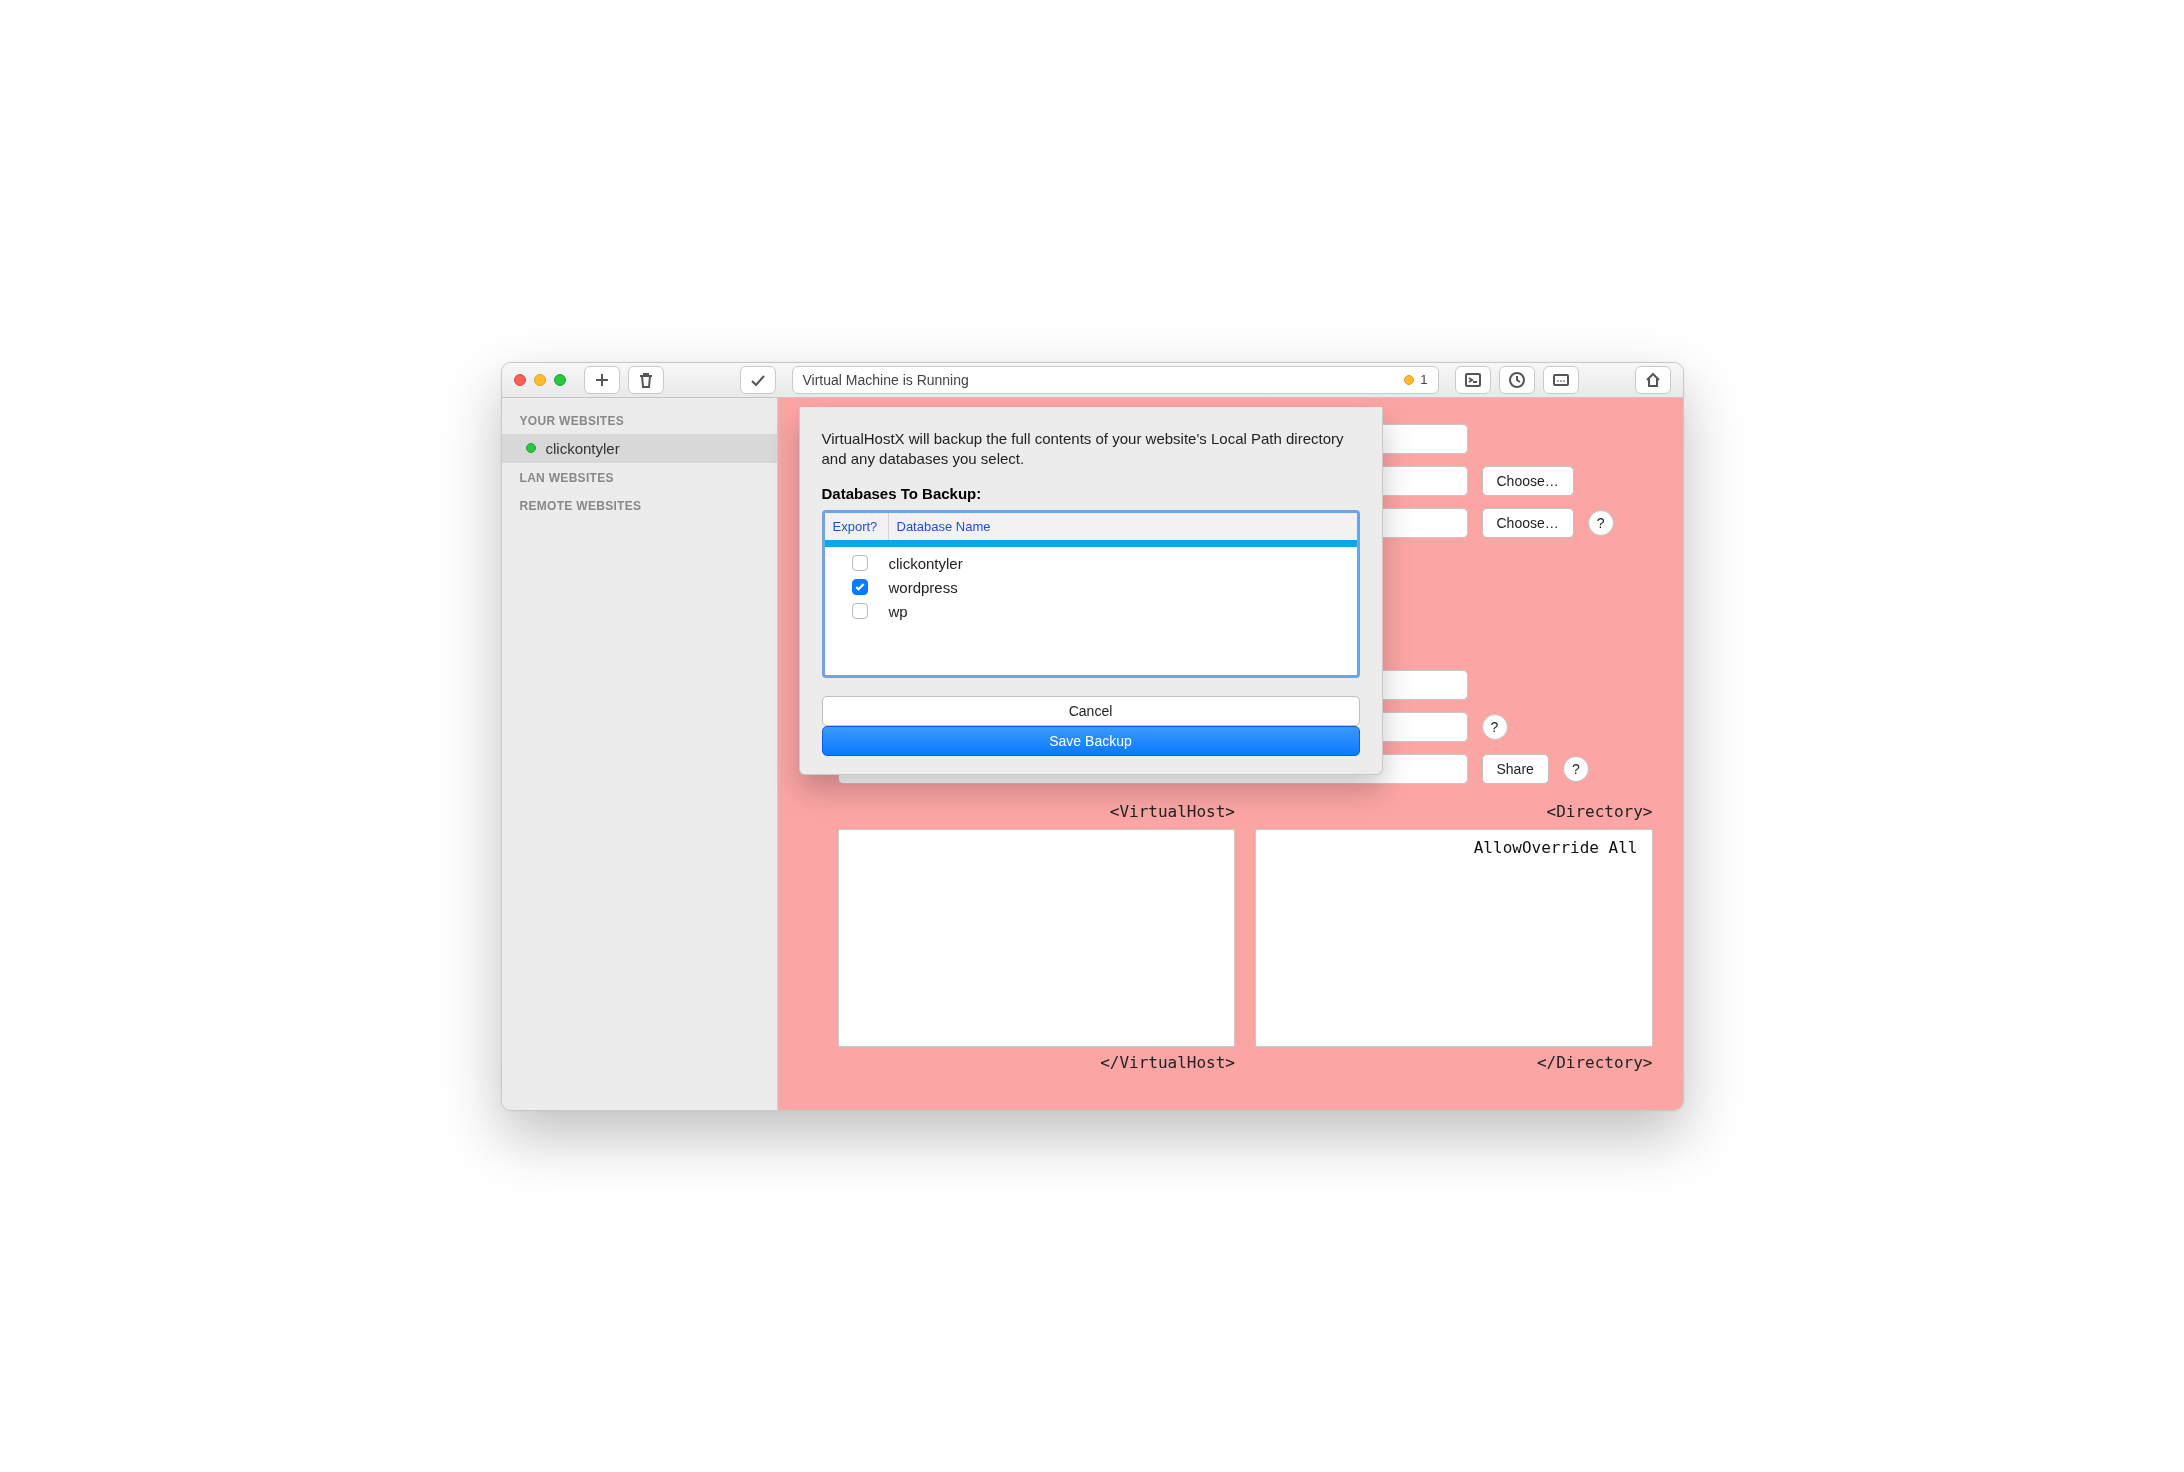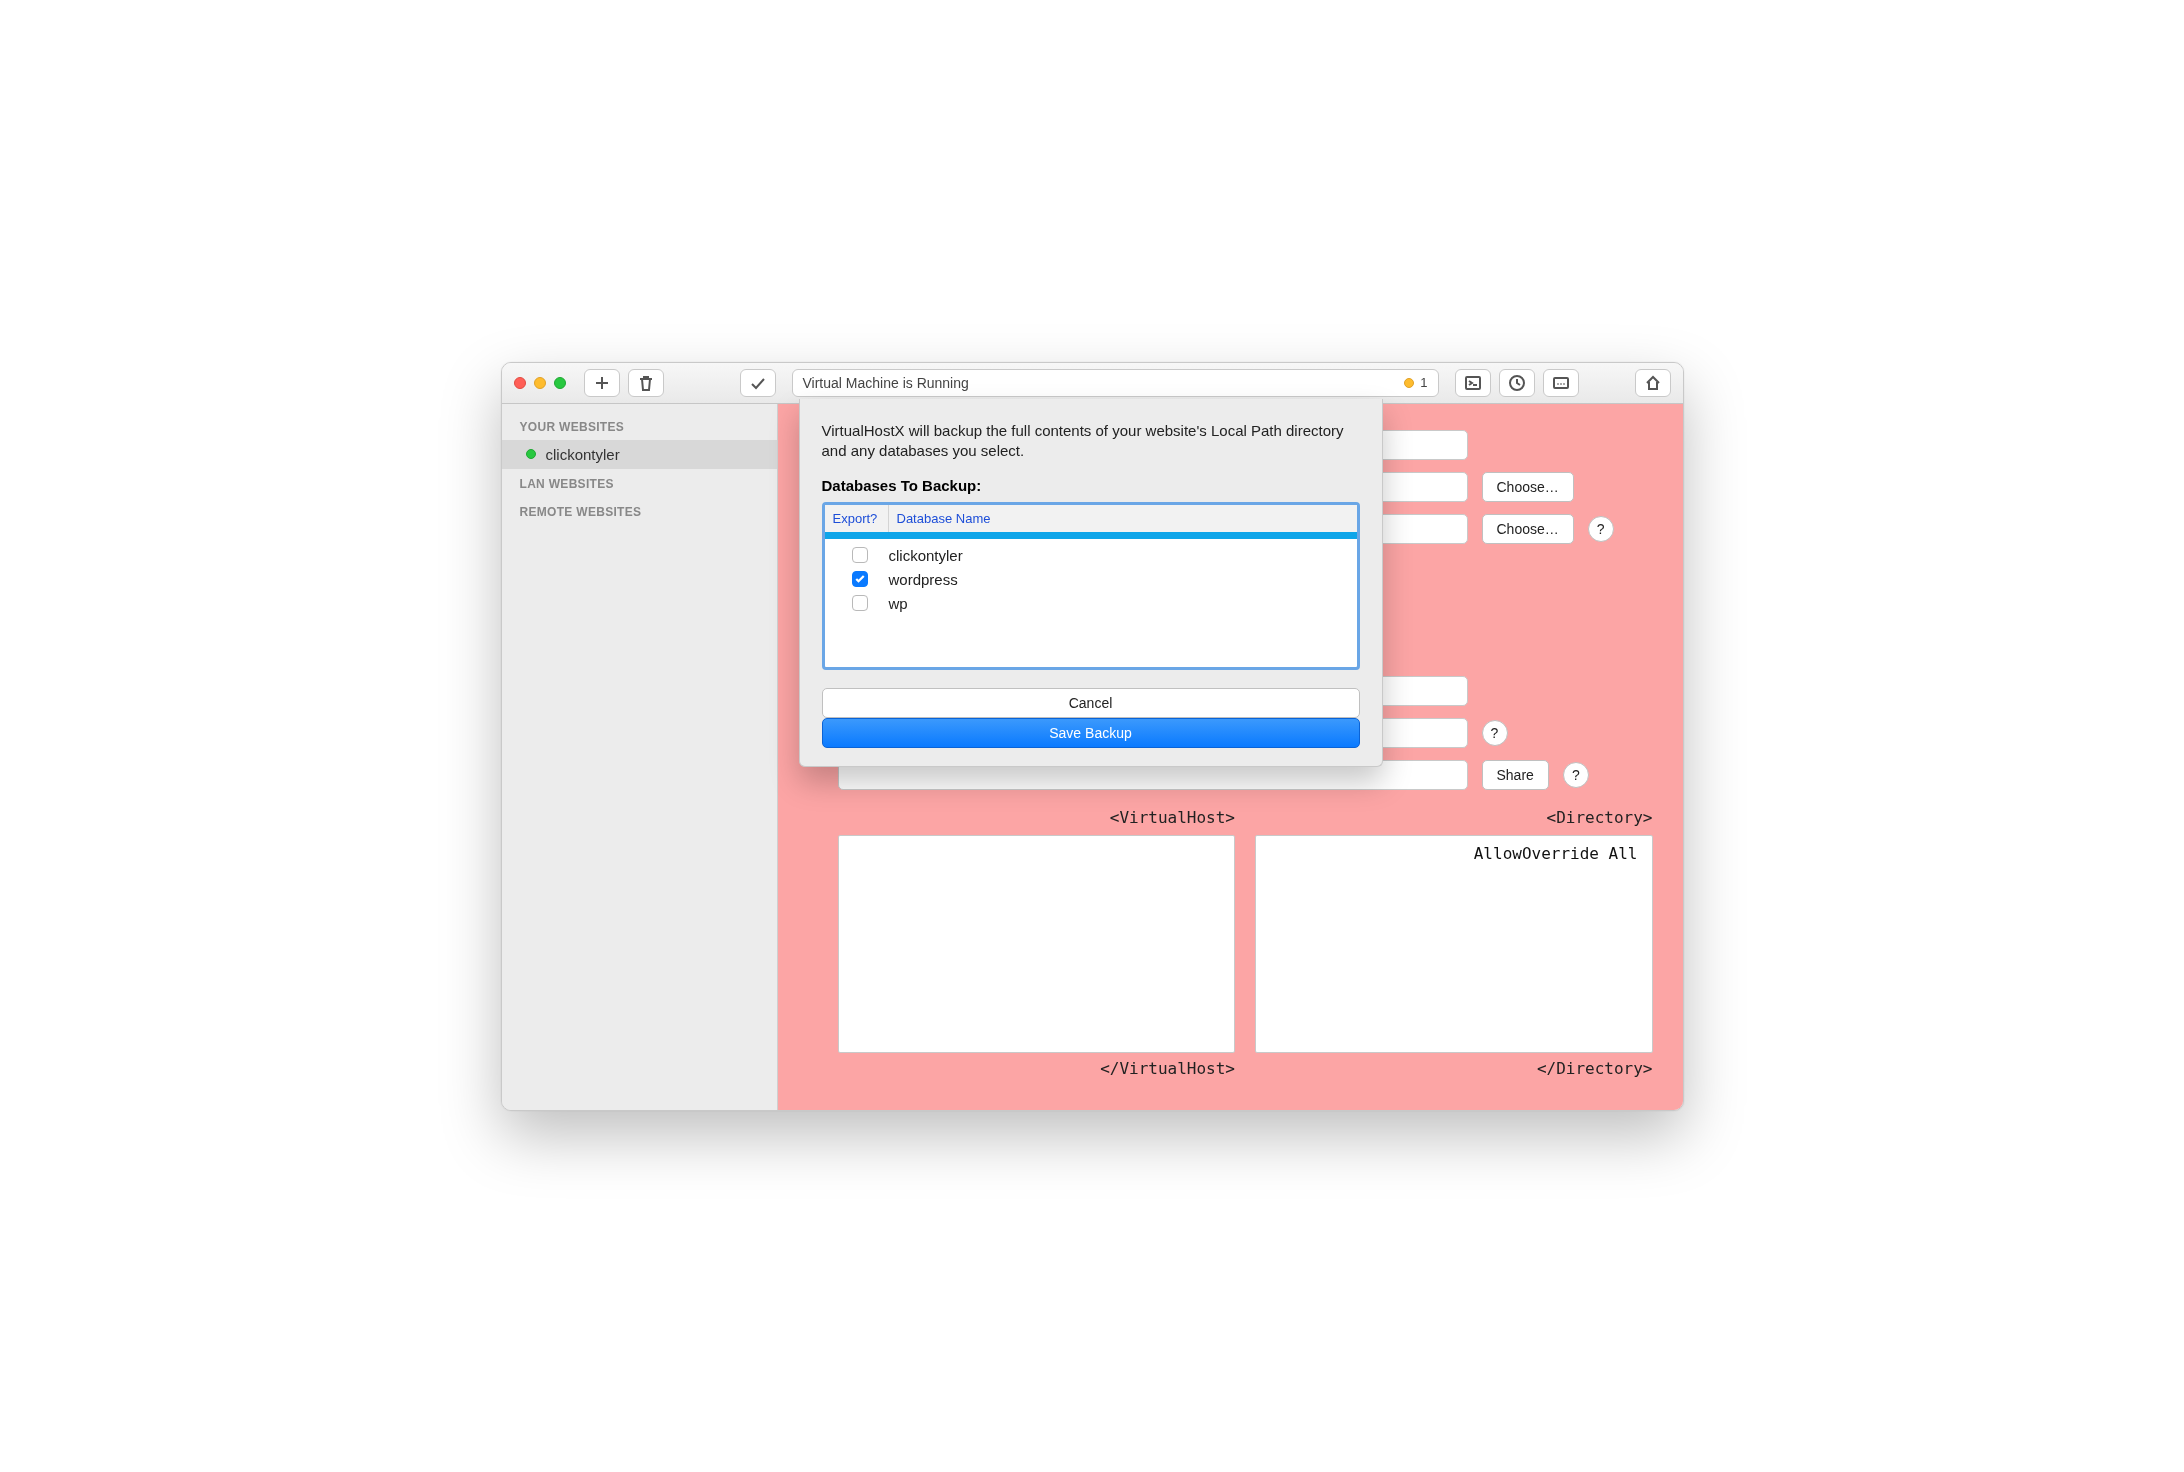--- a/index.html
+++ b/index.html
@@ -19,21 +19,21 @@
     overflow:hidden;
     position:relative;
     display:flex; flex-direction:column;
   }
   
   .toolbar {
     height:48px;
     background:linear-gradient(#f7f7f7,#e9e9e9);
     border-bottom:1px solid #c6c6c6;
     display:flex; align-items:center;
-    padding:6px 12px;
+    padding:0 12px;
     gap:8px;
   }
   .traffic { display:flex; gap:8px; margin-right:10px;}
   .dot { width:12px; height:12px; border-radius:50%; }
   .dot.red{background:#ff5f57;border:1px solid #e24b41;}
   .dot.yellow{background:#febc2e;border:1px solid #e1a127;}
   .dot.green{background:#28c840;border:1px solid #1fa833;}
   .tbtn {
     height:28px; min-width:36px;
     background:#fff; border:1px solid #c9c9c9; border-radius:6px;
@@ -101,21 +101,21 @@
     width:100%; height:218px; background:#fff;
     border:1px solid #c9c9c9; border-radius:2px;
     padding:8px 14px;
     font-family:ui-monospace,Menlo,Consolas,monospace; font-size:16px; color:#111;
     white-space:pre;
     overflow:auto;
   }
   
   .sheet {
     position:absolute;
-    top:36px; left:297px;
+    top:44px; left:297px;
     width:584px;
     background:#ececec;
     border:1px solid #c9c9c9;
     border-top:none;
     border-radius:0 0 6px 6px;
     box-shadow:0 15px 30px rgba(0,0,0,.22);
     padding:22px 22px 18px;
     z-index:10;
   }
   .sheet-desc{ font-size:15px; line-height:1.35; color:#222; margin-bottom:16px;}

